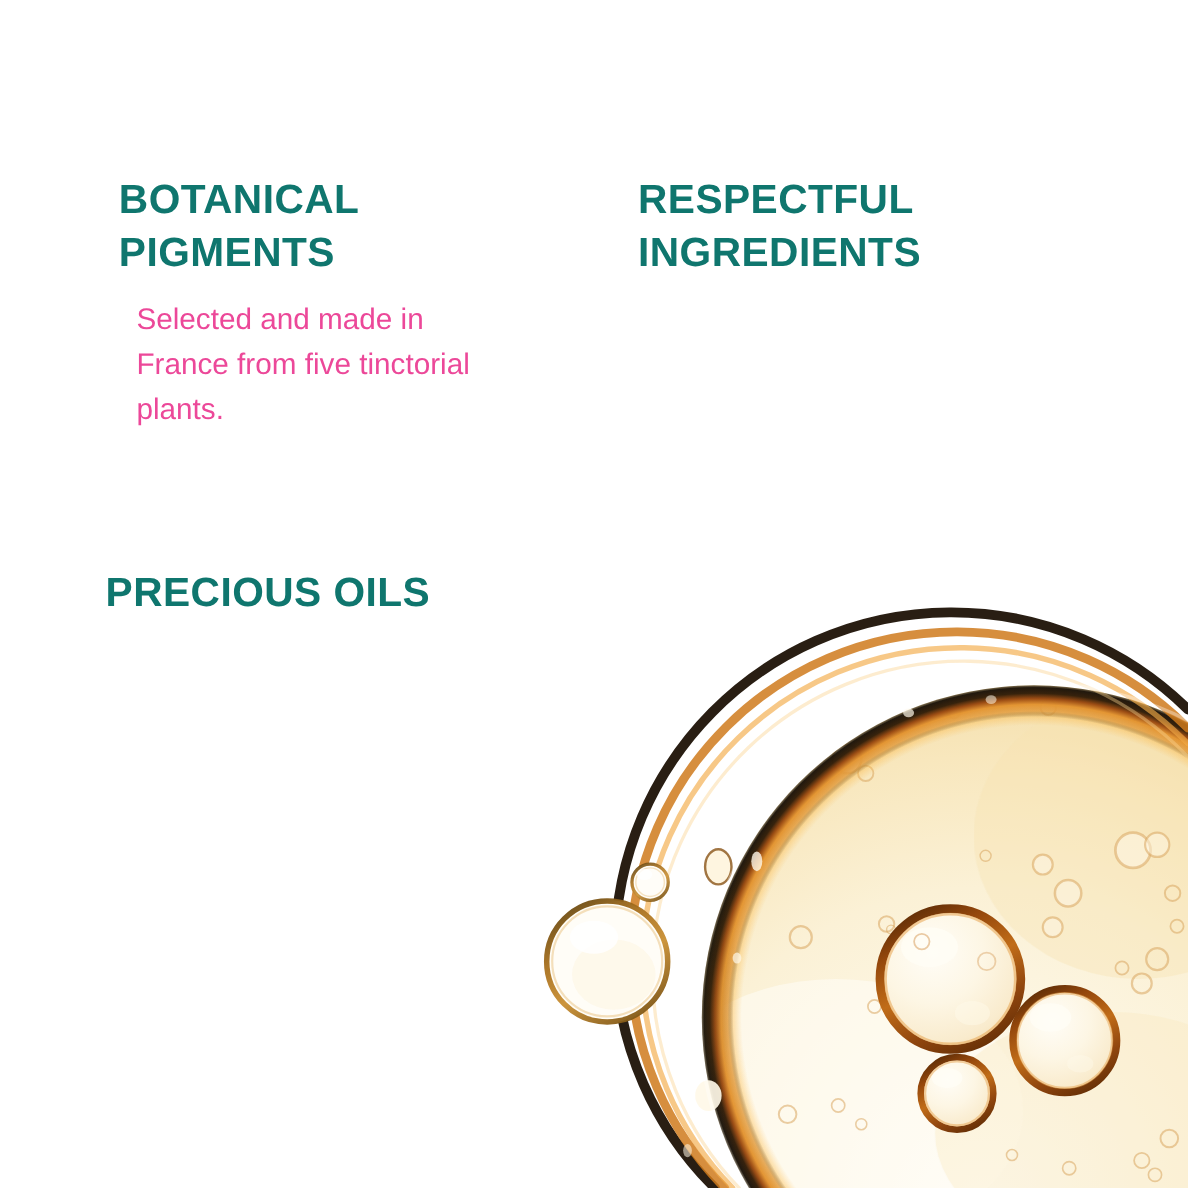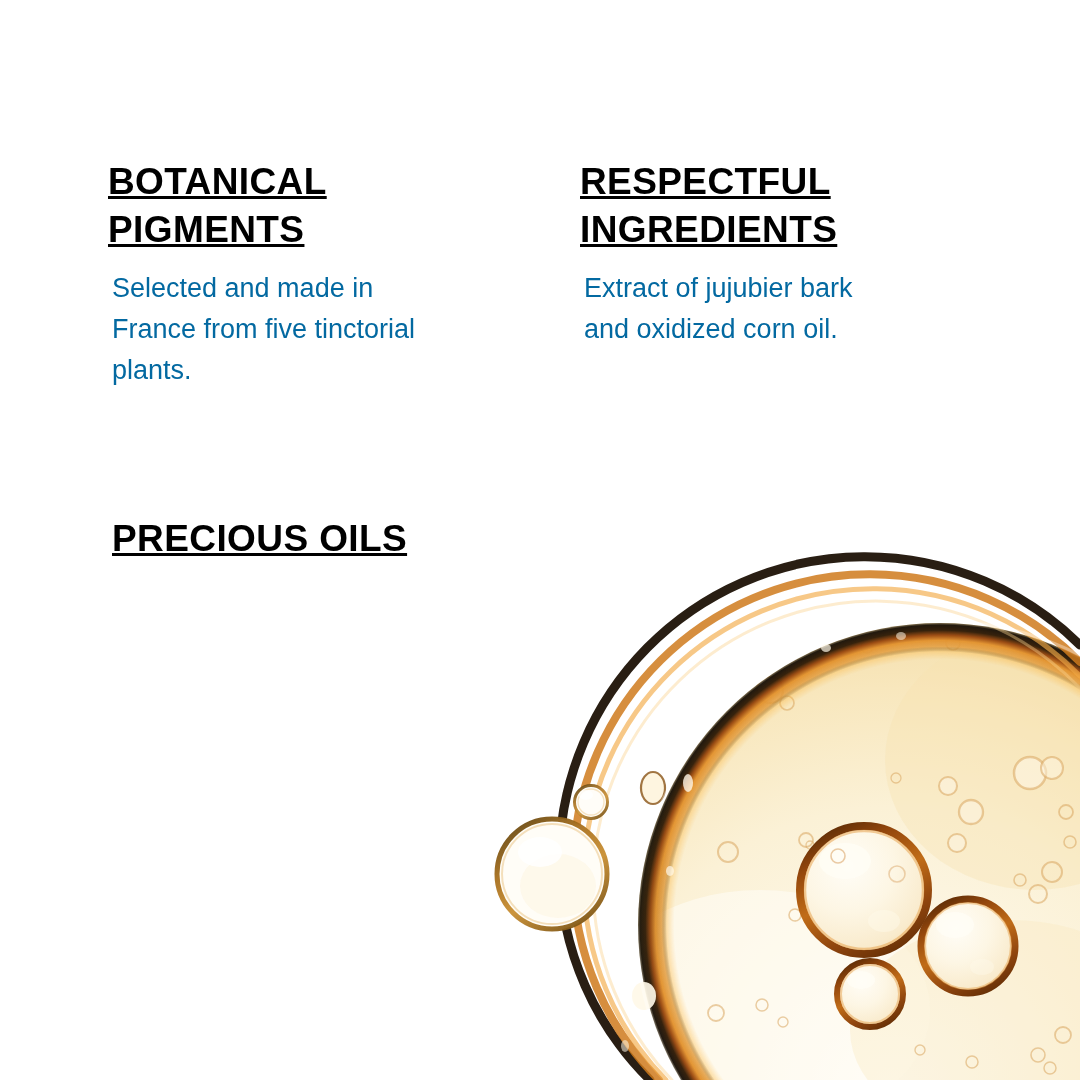--- a/index.html
+++ b/index.html
@@ -39,38 +39,37 @@
   }
   .feature {
     position: absolute;
   }
   .feature-title {
     font-family: "Liberation Sans", sans-serif;
     font-weight: bold;
     font-size: 37px;
     line-height: 48px;
     letter-spacing: 0.4px;
-    color: #000000;
+    color: #0f766e;
     margin: 0 0 14px 0;
     white-space: pre-line;
-    text-decoration: underline;
   }
   .feature-body {
     font-family: "Liberation Sans", sans-serif;
     font-weight: normal;
     font-size: 27px;
     line-height: 41px;
-    color: #0369a1;
-    margin: 4px;
+    color: #ec4899;
+    margin: 16px;
     white-space: pre-line;
   }
 
   #feature-botanical-pigments { left: 108px; top: 158px; width: 420px; }
   #feature-respectful-ingredients { left: 580px; top: 158px; width: 430px; }
-  #feature-precious-oils { left: 112px; top: 515px; width: 430px; }
+  #feature-precious-oils { left: 96px; top: 515px; width: 430px; }
 </style>
 </head>
 <body>
 
 <div id="page">
 
   <svg id="droplet-art" viewBox="0 0 1080 1080" width="1080" height="1080" xmlns="http://www.w3.org/2000/svg">
     <defs>
 
       <radialGradient id="gBody" cx="42%" cy="78%" r="82%">
@@ -266,22 +265,20 @@
       <h2 class="feature-title">BOTANICAL
 PIGMENTS</h2>
       <p class="feature-body">Selected and made in
 France from five tinctorial
 plants.</p>
     </section>
 
     <section class="feature" id="feature-respectful-ingredients">
       <h2 class="feature-title">RESPECTFUL
 INGREDIENTS</h2>
-      <p class="feature-body">Extract of jujubier bark
-and oxidized corn oil.</p>
     </section>
 
     <section class="feature" id="feature-precious-oils">
       <h2 class="feature-title">PRECIOUS OILS</h2>
     </section>
 
   </div>
 </div>
 
 </body></html>

